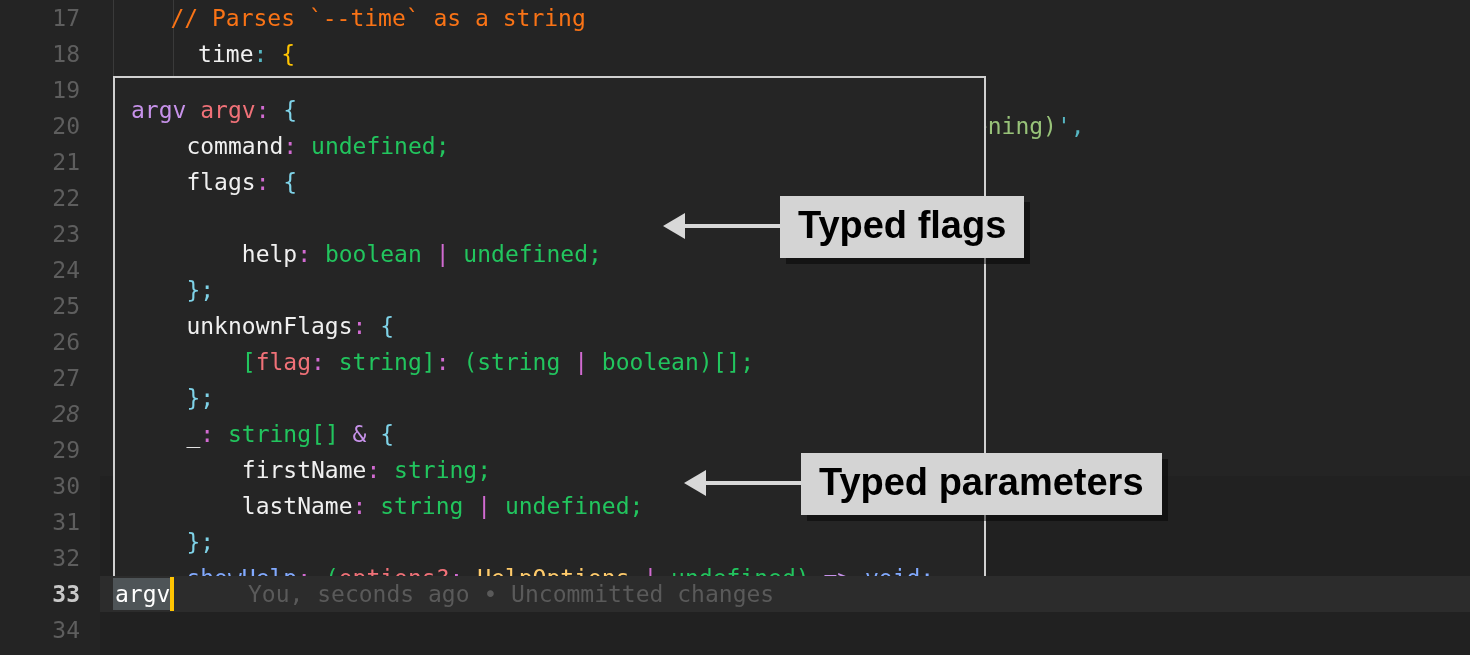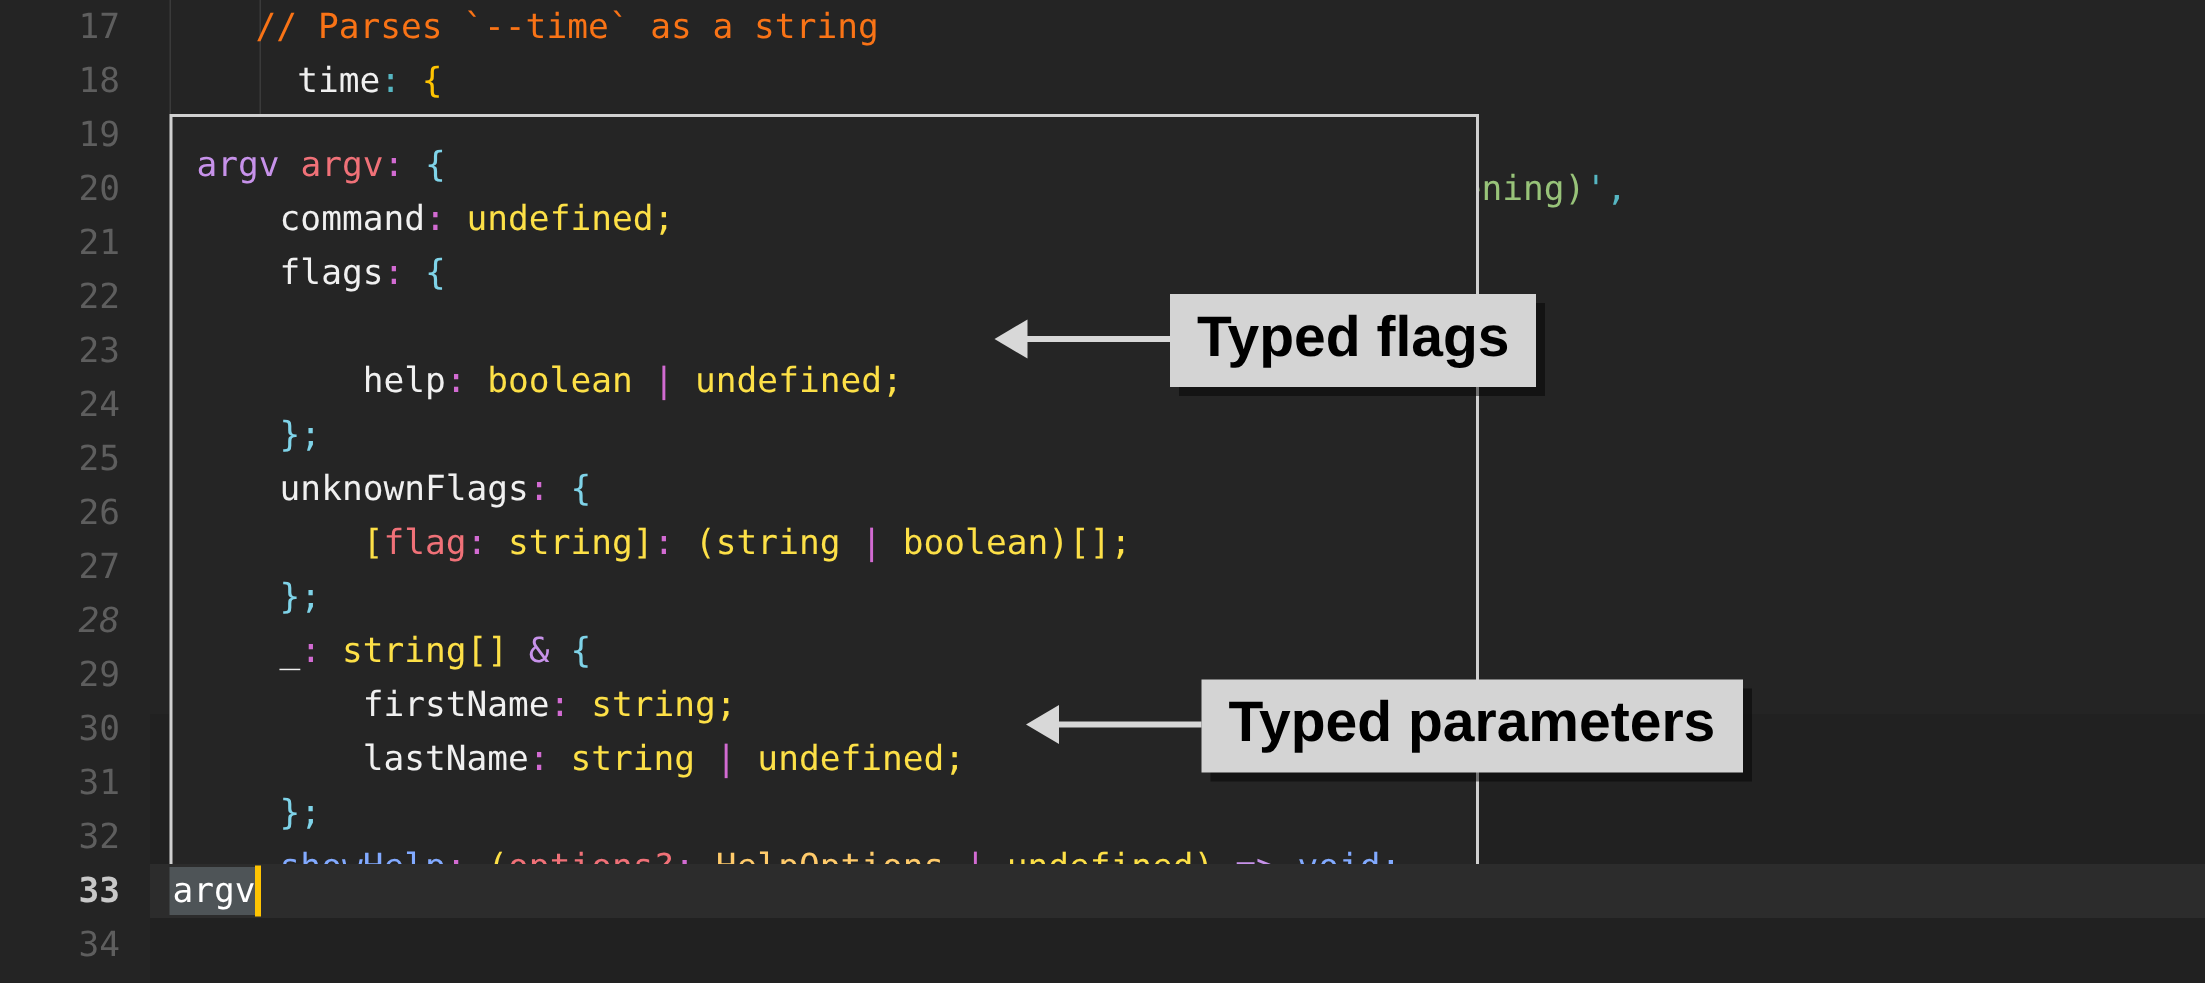--- a/index.html
+++ b/index.html
@@ -82,21 +82,21 @@
   .t-brace   { color: #ffc402; }
   .t-string  { color: #98c379; }
   .t-quote   { color: #56b6c2; }
   .t-kw      { color: #c792ea; }
   .t-type    { color: #7fd3e8; }
   .t-var     { color: #f07178; }
   .t-fn      { color: #82aaff; }
   .t-class   { color: #ffcb6b; }
   .t-op      { color: #c792ea; }
   .t-colon   { color: #d26bd2; }
-  .t-dim     { color: #fde047; }
+  .t-dim     { color: #22c55e; }
 
   
   .hover-popup {
     position: absolute;
     left: 113px;
     top: 76px;
     width: 873px;
     height: 507px;
     background: #252525;
     border: 2px solid #d0d0d0;
@@ -250,14 +250,15 @@
 
   <div class="anno">
     <div class="anno-head" style="left:684px; top:470px;"></div>
     <div class="anno-shaft" style="left:705px; top:481px; width:96px;"></div>
     <div class="anno-box" style="left:801px; top:453px;text-align:right;">Typed parameters</div>
   </div>
 
   <div class="current-line"></div>
   <div class="sel-token">argv</div>
   <div class="caret"></div>
+  <div class="blame">You, seconds ago • Uncommitted changes</div>
 
 </div>
 
 </body></html>

